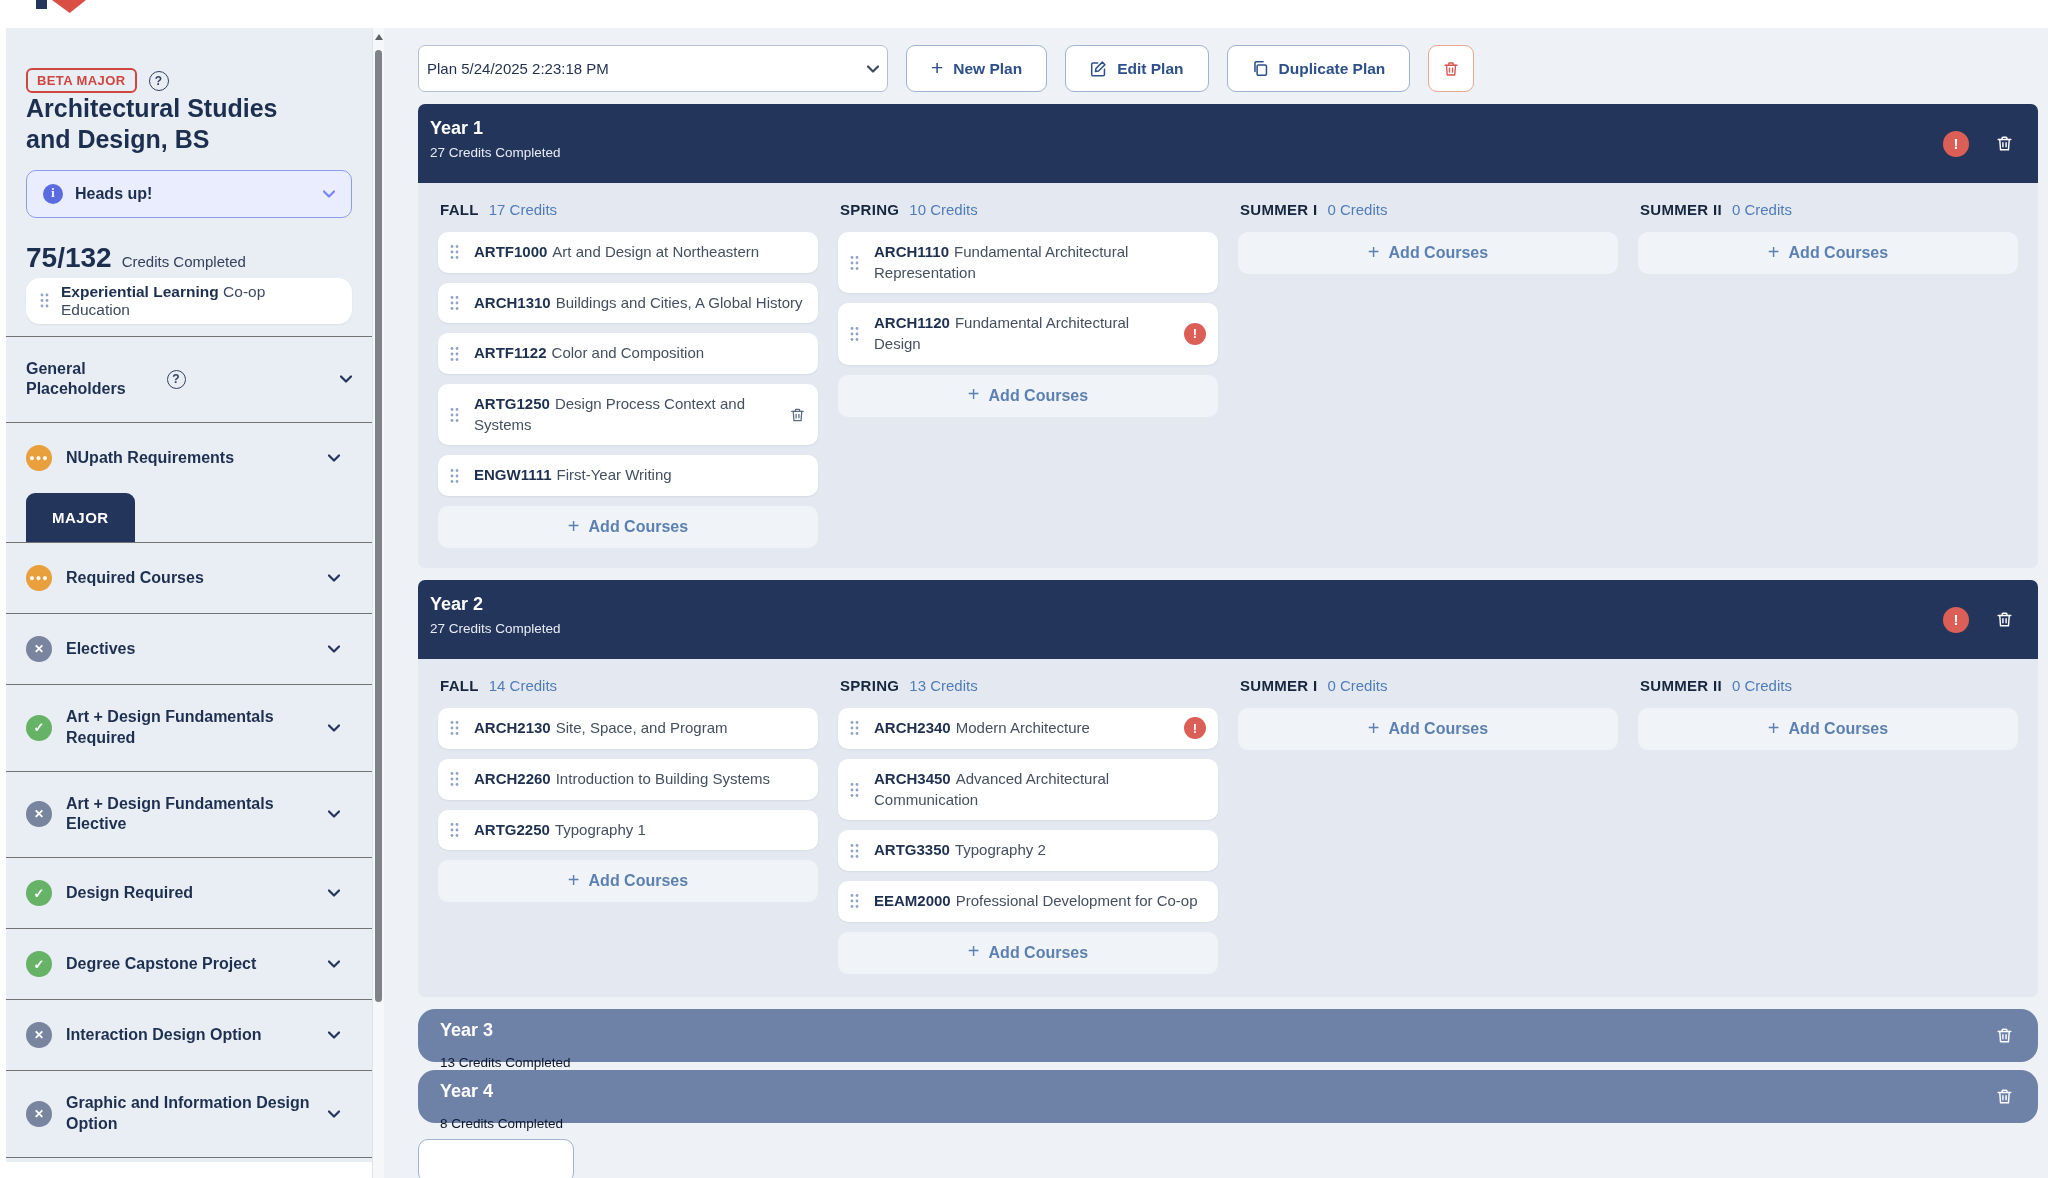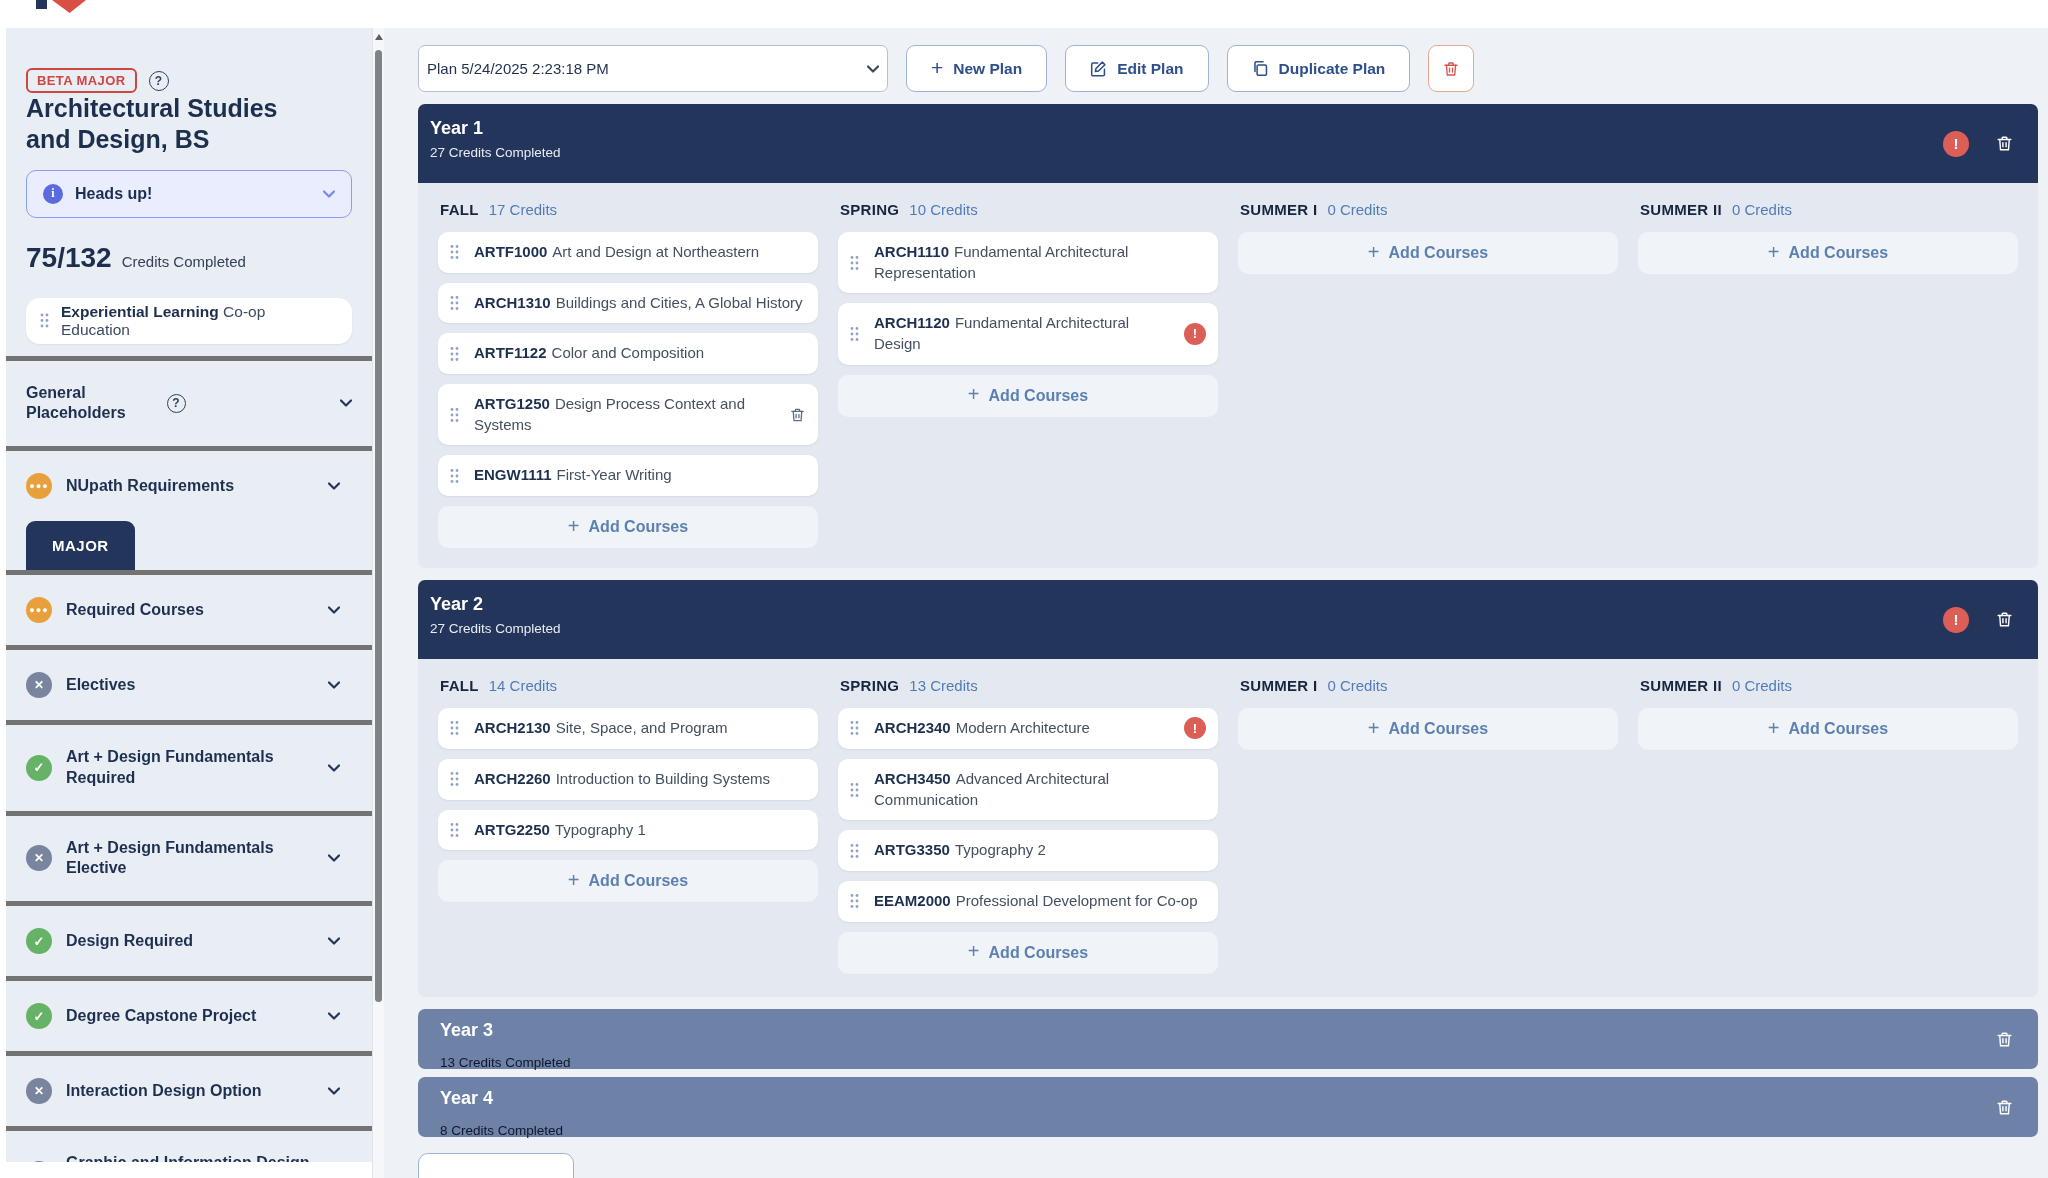--- a/index.html
+++ b/index.html
@@ -28,28 +28,28 @@
   .info-icon { width:20px; height:20px; border-radius:50%; background:#5a6be0; color:#fff;
                display:inline-flex; align-items:center; justify-content:center;
                font-size:12px; font-weight:bold; font-family:"Liberation Serif", serif; }
   .headsup-label { font-size:16px; font-weight:bold; color:#1c2f4e; flex:1; }
   .chev { width:12px; height:12px; flex:0 0 auto; }
   .chev polyline { fill:none; stroke:#24355c; stroke-width:2.2; stroke-linecap:round; stroke-linejoin:round; }
   .headsup .chev polyline { stroke:#7787ee; }
   .credits-line { margin-top:24px; display:flex; align-items:baseline; gap:10px; }
   .credits-value { font-size:28px; font-weight:bold; color:#1c2f4e; }
   .credits-label { font-size:15px; color:#33415a; }
-  .exp-card { margin-top:24px; height:46px; background:#fff; border-radius:14px;
+  .exp-card { margin-top:4px; height:46px; background:#fff; border-radius:14px;
               display:flex; align-items:center; padding:0 14px; gap:12px;
               box-shadow:0 1px 2px rgba(30,48,80,.07); cursor:grab; }
   .exp-bold { font-weight:bold; font-size:15.5px; color:#1c2f4e; }
   .exp-rest { font-size:15.5px; color:#3c4a60; }
   .handle { flex:0 0 auto; }
   .side-sections { margin-top:12px; }
-  .srow { border-top:5px solid #737373; margin:0 -20px; padding:22px 20px;
+  .srow { border-top:1px solid #737373; margin:0 -20px; padding:22px 20px;
           display:flex; align-items:center; gap:14px; cursor:pointer; }
   .srow-label { font-size:16px; font-weight:bold; color:#1e3050; flex:1; line-height:1.3; max-width:248px; }
   .status { width:26px; height:26px; border-radius:50%; color:#fff; flex:0 0 auto;
             display:inline-flex; align-items:center; justify-content:center; font-size:13px; font-weight:bold; }
   .status.progress { background:#e7a03c; font-size:9px; letter-spacing:1px; }
   .status.complete { background:#66b267; }
   .status.incomplete { background:#79859e; font-size:12px; }
   .major-tab { display:inline-block; background:#24355c; color:#fff; font-weight:bold;
                font-size:15px; letter-spacing:.5px; padding:16px 26px; border-radius:9px 9px 0 0; }
   .sidebar-footer-white { position:absolute; left:0; bottom:0; width:366px; height:16px; background:#fff; }
@@ -108,21 +108,21 @@
   .card-trash { position:absolute; right:12px; top:50%; transform:translateY(-50%);
                 color:#5a6b84; cursor:pointer; }
   .add-courses { width:100%; height:42px; background:#f0f3f8; border:none; border-radius:10px;
                  display:flex; align-items:center; justify-content:center; gap:9px;
                  font-size:16px; font-weight:bold; color:#5c80b0; cursor:pointer;
                  font-family:"Liberation Sans", sans-serif; }
   .add-courses .plus { font-size:20px; font-weight:normal; margin-top:-2px; }
   .year1-body { min-height:372px; }
   .year2-body { min-height:338px; }
 
-  .year-bar { position:relative; height:60px; background:#6e82a8; border-radius:7px;
+  .year-bar { position:relative; height:53px; background:#6e82a8; border-radius:17px;
               padding:11px 22px; color:#fff; cursor:pointer; }
   .year-bar.y4 { margin-top:8px; }
   .year-bar .yh-sub { color:#0f172a; margin-top:14px; }
   .year-bar .yh-icons { right:24px; }
 
   .add-year { margin-top:16px; width:156px; height:44px; background:#fff; border:1.4px solid #9fb3d4;
               border-radius:10px; display:flex; align-items:center; justify-content:center; gap:9px;
               font-size:15.5px; font-weight:bold; color:#2d4f8a; cursor:pointer;
               font-family:"Liberation Sans", sans-serif; }
 </style>

